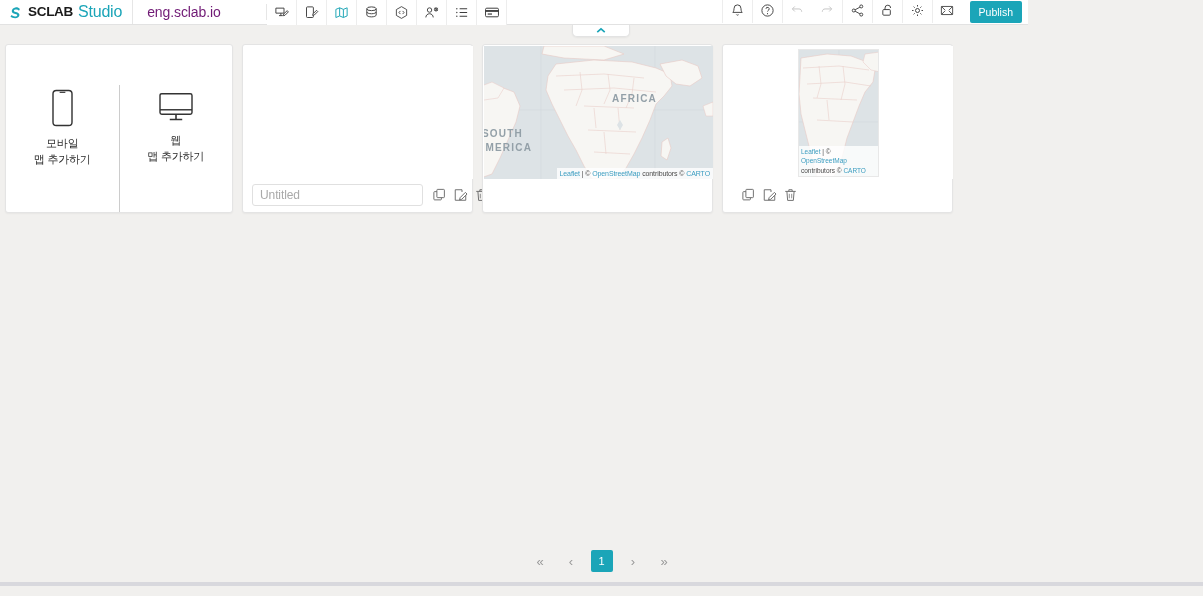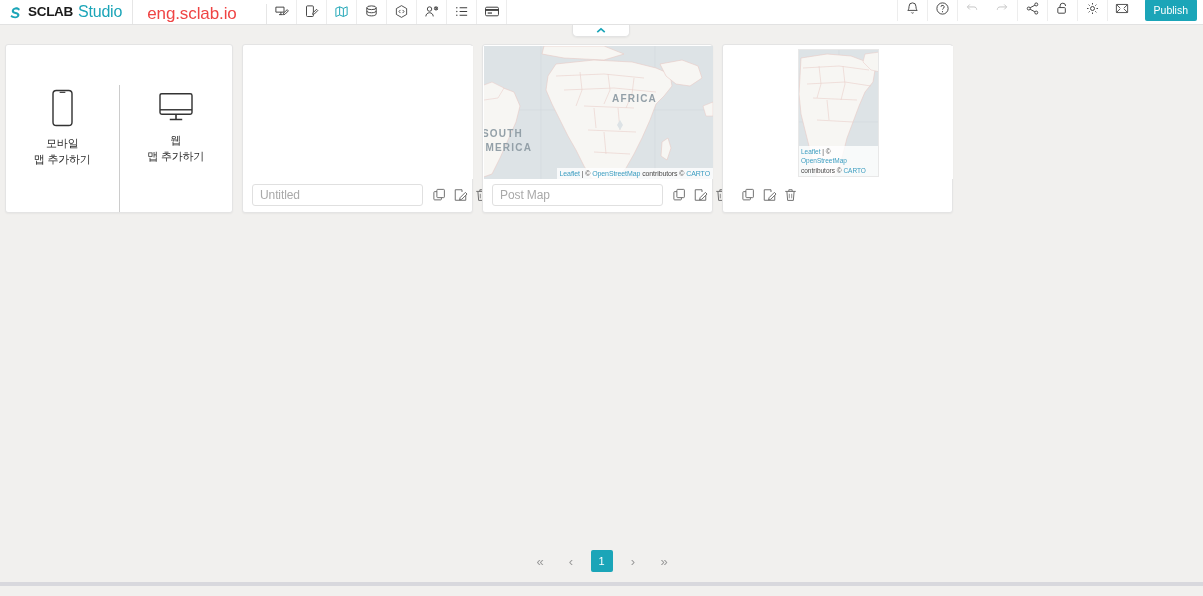--- a/index.html
+++ b/index.html
@@ -9,44 +9,44 @@
     width: 1203px; height: 596px;
     overflow: hidden;
     background: #f1f0ee;
     font-family: "Liberation Sans", "DejaVu Sans", sans-serif;
     -webkit-font-smoothing: antialiased;
   }
 
   
   .topbar {
     position: absolute; top: 0; left: 0;
-    width: 1203px; height: 25px;
+    width: 1028px; height: 25px;
     background: #ffffff;
     border-bottom: 1px solid #e2e2e2;
-    display: flex; align-items: flex-end;
+    display: flex; align-items: center;
   }
   .brand {
     display: flex; align-items: center; gap: 5px;
     padding: 0 10px 0 8px;
     border-right: 1px solid #e6e6e6;
     height: 100%;
   }
   .brand-mark { width: 15px; height: 15px; display: block; }
   .brand-name {
     font-size: 13.5px; font-weight: bold; color: #1a1a1a;
     letter-spacing: -0.3px; line-height: 1;
   }
   .brand-sub {
     font-size: 16px; color: #1ba5b8; line-height: 1;
     letter-spacing: -0.2px;
   }
   .site-name {
     display: flex; align-items: center;
     padding: 0 14px;
-    font-size: 17px; color: #ef4444;
+    font-size: 14px; color: #701a75;
     border-right: 1px solid #e6e6e6;
     min-width: 134px;
     letter-spacing: -0.1px;
   }
   .tool-group { display: flex; align-items: stretch; }
   .tb-btn {
     width: 30px; height: 25px;
     display: flex; align-items: center; justify-content: center;
     border-right: 1px solid #ededed;
     cursor: pointer; background: #fff;
@@ -446,38 +446,20 @@
             <path d="M136 74 l3 5 -3 5 -3 -5z" fill="#dde3e6"></path>
           </svg>
           <div class="map-label" style="left:128px; top:47px;">AFRICA</div>
           <div class="map-label" style="left:-2px; top:82px;">SOUTH</div>
           <div class="map-label" style="left:-7px; top:96px;">AMERICA</div>
           <div class="attr">
             <a href="#">Leaflet</a><span> | © </span><a href="#">OpenStreetMap</a><span> contributors © </span><a href="#">CARTO</a>
           </div>
         </div>
       </div>
-      <div class="card-foot">
-        <input class="title-input" type="text" placeholder="Post Map" style="">
-        <div class="foot-actions">
-          <svg class="act-btn" viewBox="0 0 20 20" fill="none" stroke="#6e6e6e" stroke-width="1.3">
-            <rect x="2.5" y="5.5" width="10" height="11" rx="1"></rect>
-            <rect x="6.5" y="2.5" width="10" height="11" rx="1" fill="#fff"></rect>
-          </svg>
-          <svg class="act-btn" viewBox="0 0 20 20" fill="none" stroke="#6e6e6e" stroke-width="1.3">
-            <path d="M3 3h9v3M3 3v14h14V9"></path>
-            <path d="M9.5 13.5l7-7 2.2 2.2-7 7-3 .9z" fill="#fff"></path>
-          </svg>
-          <svg class="act-btn" viewBox="0 0 20 20" fill="none" stroke="#6e6e6e" stroke-width="1.3">
-            <path d="M3 5.2h14M7.8 5.2V3h4.4v2.2"></path>
-            <path d="M5.2 5.2l1 12h7.6l1-12"></path>
-            <path d="M8.4 8.4v6M11.6 8.4v6" stroke-width="1"></path>
-          </svg>
-        </div>
-      </div>
     </div>
 
     <div class="card card-item">
       <div class="thumb">
         <div class="mobile-wrap">
           <div class="mobile-frame">
             <svg width="81" height="128" viewBox="0 0 81 128">
               <rect x="0" y="0" width="81" height="128" fill="#dde3e6"></rect>
               <g stroke="#d2d9dd" stroke-width="0.7">
                 <path d="M0 72h81"></path>

